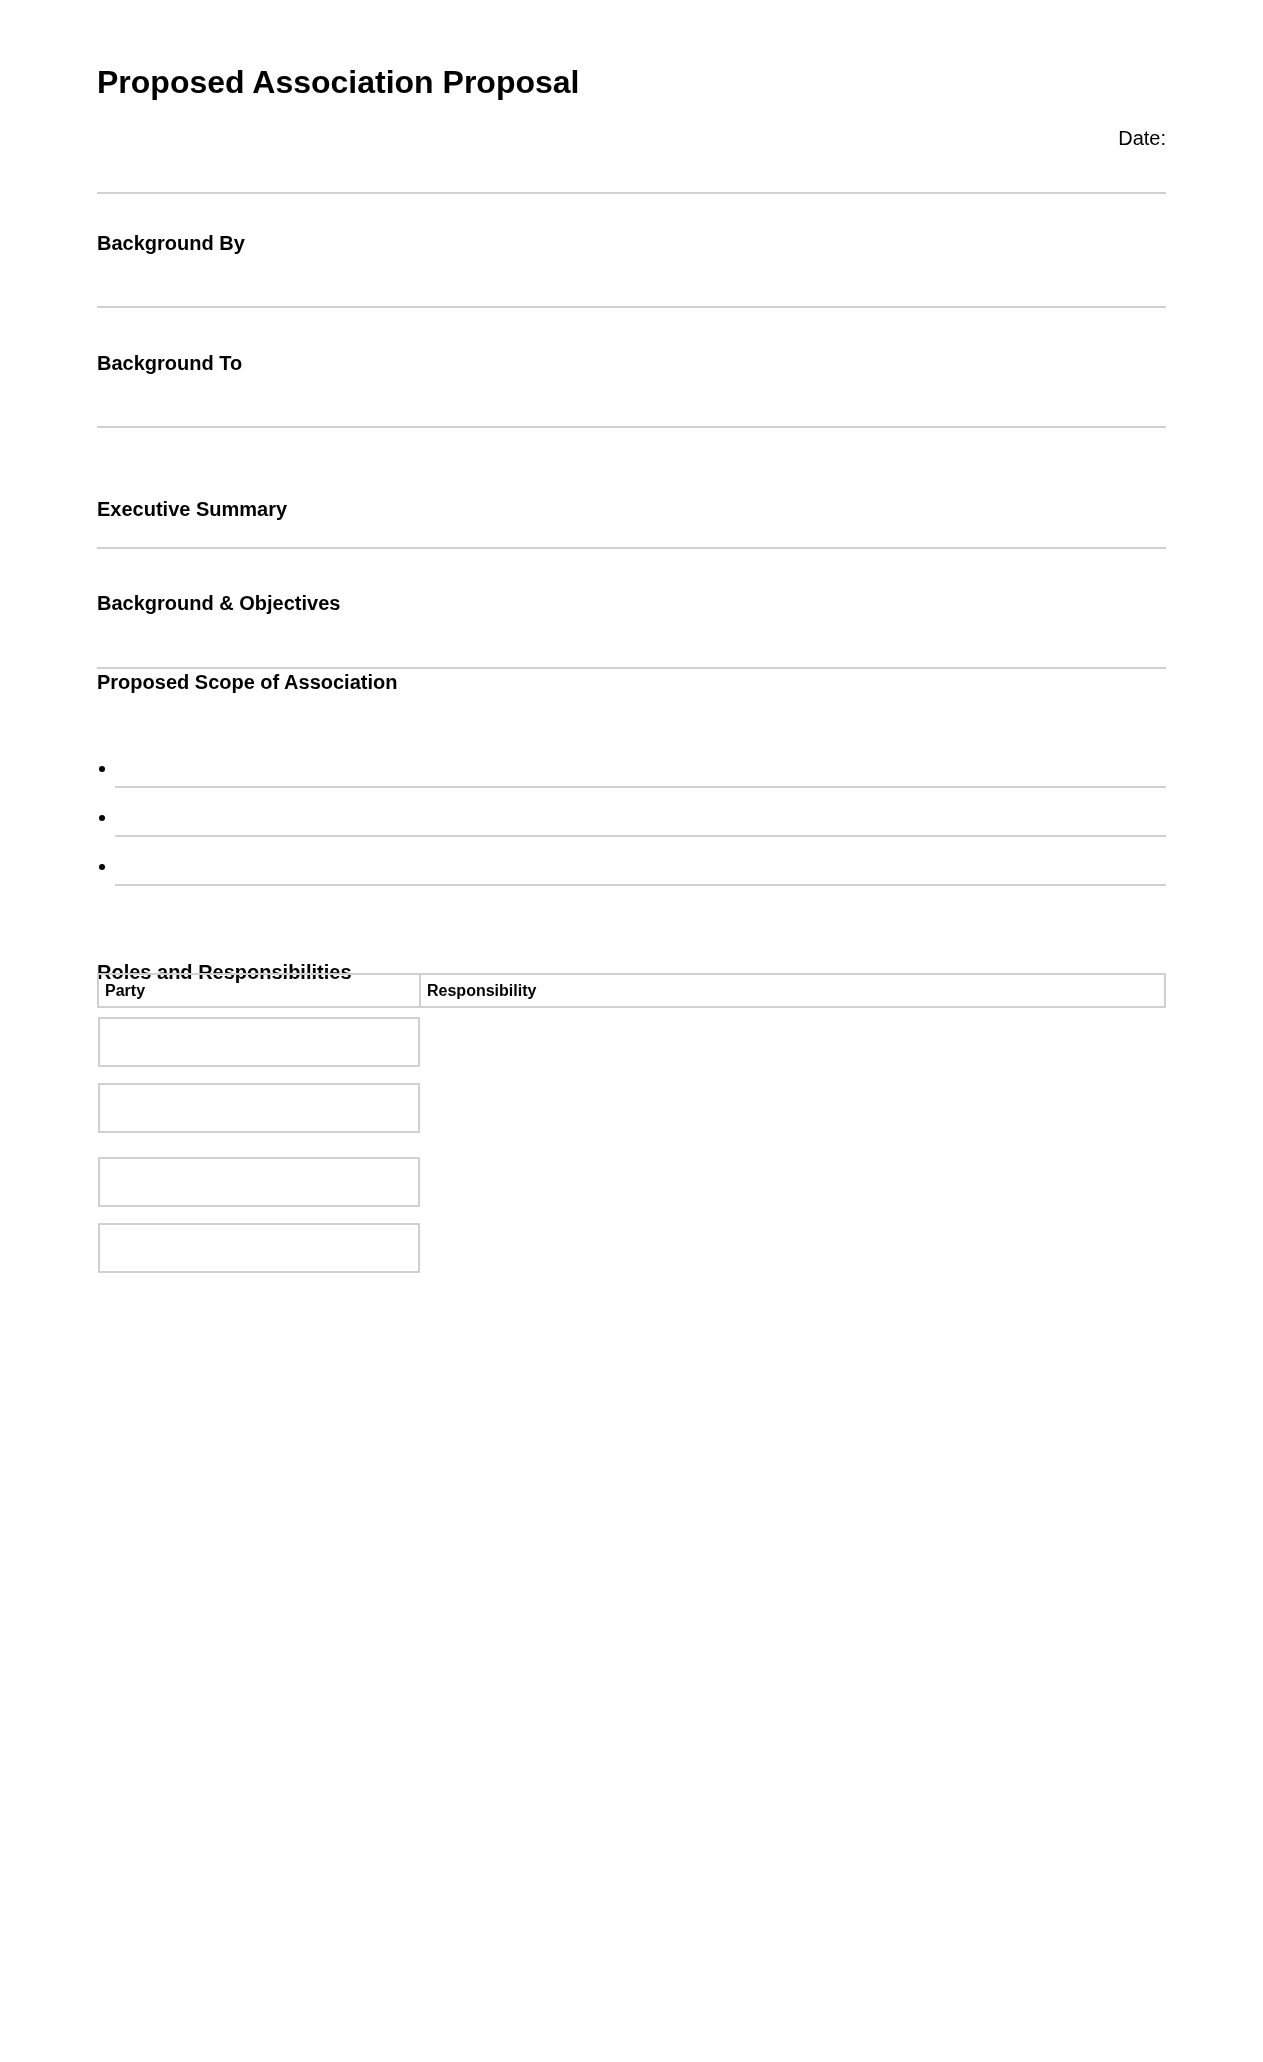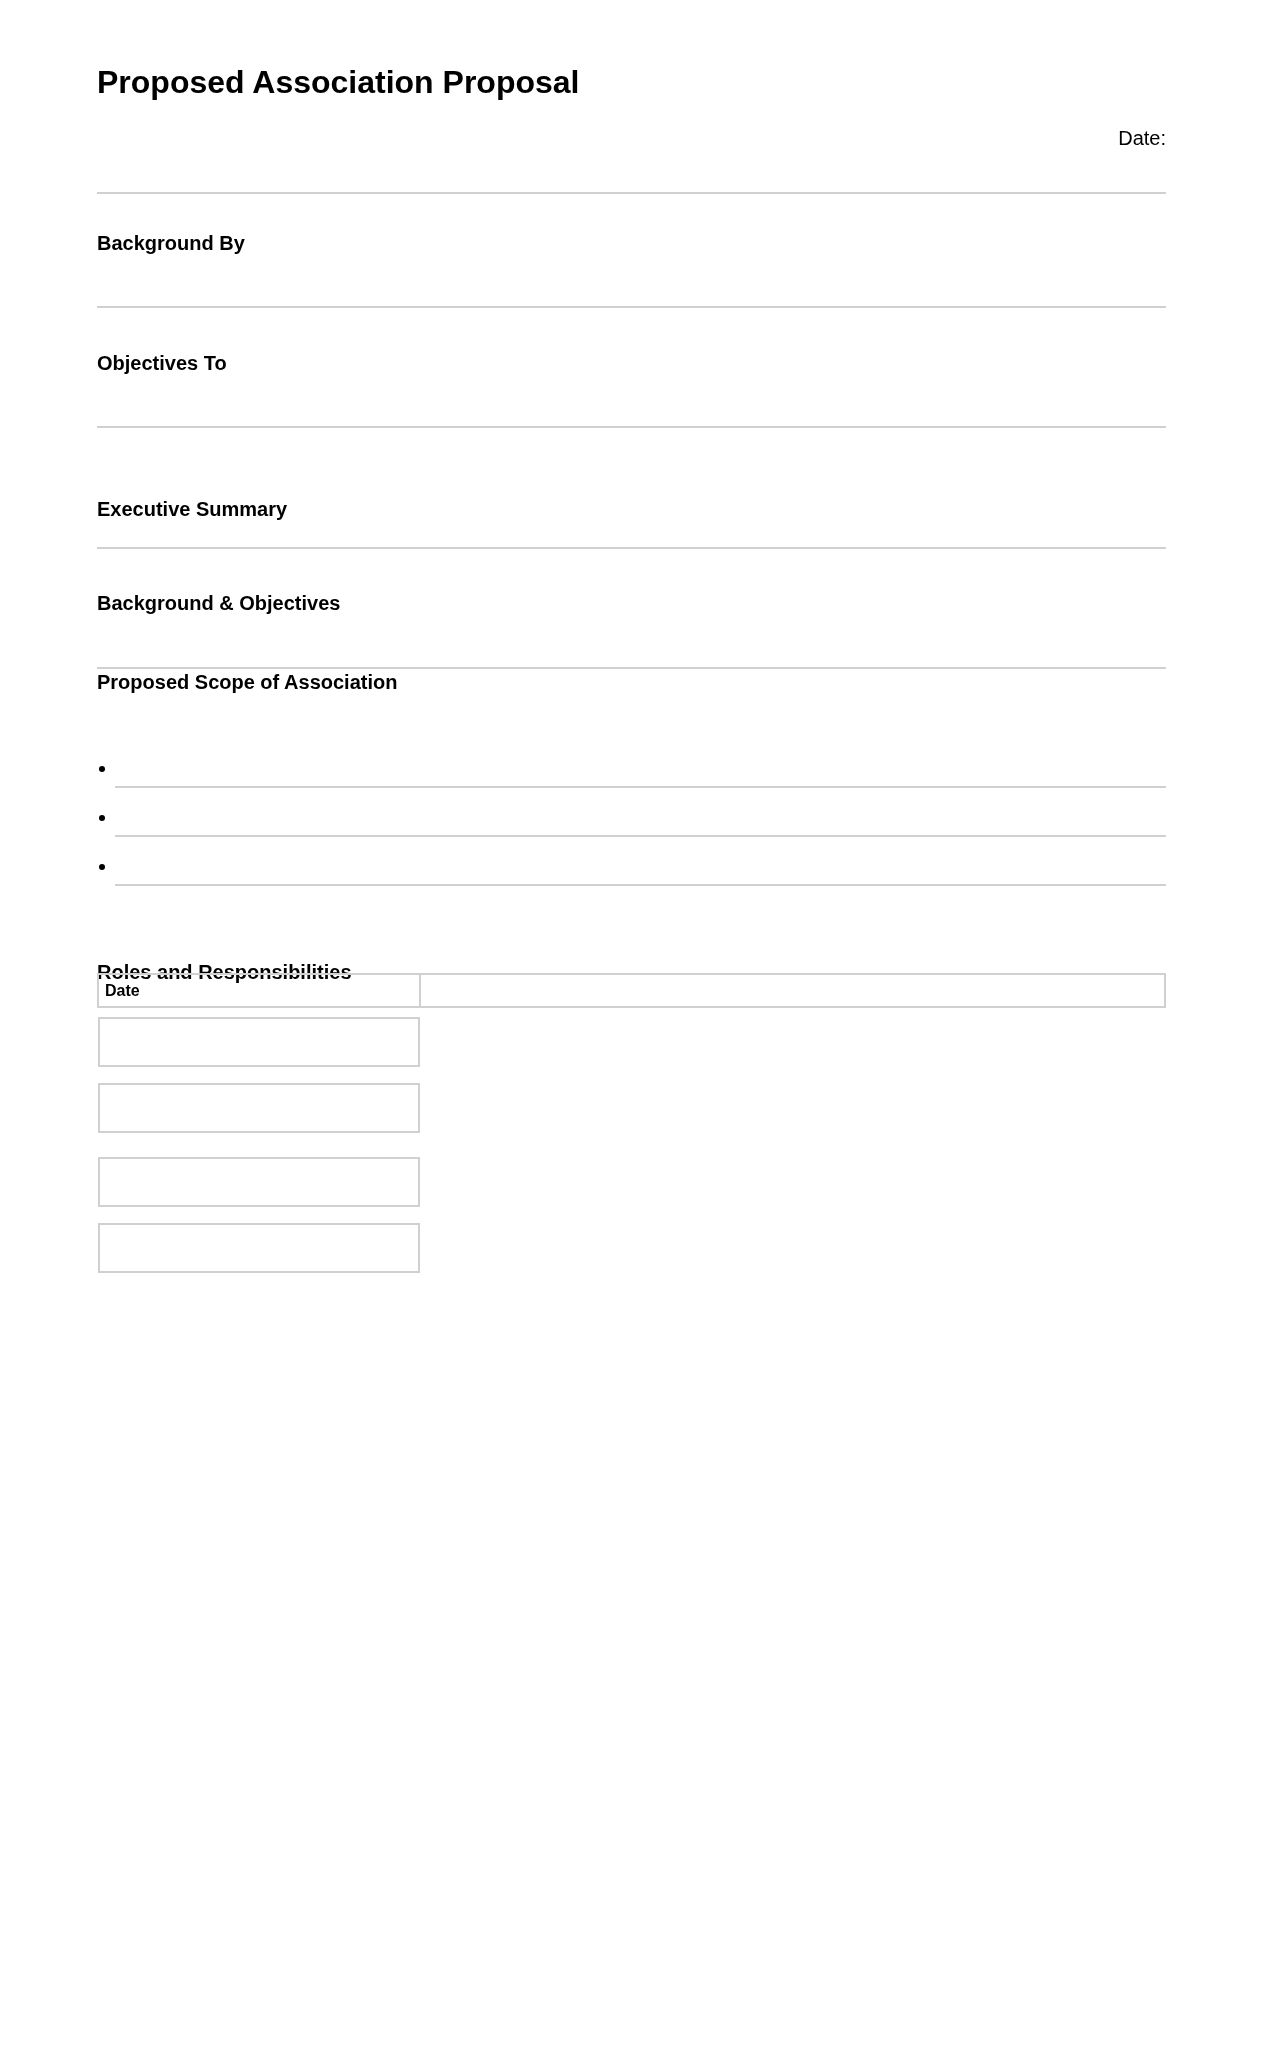--- a/index.html
+++ b/index.html
@@ -48,21 +48,21 @@
 <div class="page">
 
   <h1 class="title">Proposed Association Proposal</h1>
   <div class="date">Date:</div>
 
   <div class="rule" style="top:192px;"></div>
 
   <h2 class="heading" style="top:231px;">Background By</h2>
   <div class="rule" style="top:306px;"></div>
 
-  <h2 class="heading" style="top:351px;">Objectives To</h2>
+  <h2 class="heading" style="top:351px;">Background To</h2>
   <div class="rule" style="top:426px;"></div>
 
   <h2 class="heading" style="top:471px;margin-top:26px;">Executive Summary</h2>
   <div class="rule" style="top:547px;"></div>
 
   <h2 class="heading" style="top:591px;">Background &amp; Objectives</h2>
   <div class="rule" style="top:667px;"></div>
 
   <h2 class="heading" style="top:670px;">Proposed Scope of Association</h2>
 
@@ -75,21 +75,22 @@
     <span class="bullet-line"></span>
   </div>
   <div class="bullet-item" style="top:864px;">
     <span class="bullet-dot"></span>
     <span class="bullet-line"></span>
   </div>
 
   <h2 class="heading" style="top:960px;">Roles and Responsibilities</h2>
 
   <div class="table-header">
-    <div class="th th-party">Date</div>
+    <div class="th th-party">Party</div>
+    <div class="th th-resp">Responsibility</div>
   </div>
 
   <div class="party-box" style="top:1017px;"></div>
   <div class="party-box" style="top:1083px;"></div>
   <div class="party-box" style="top:1157px;"></div>
   <div class="party-box" style="top:1223px;"></div>
 
 </div>
 
 </body></html>

